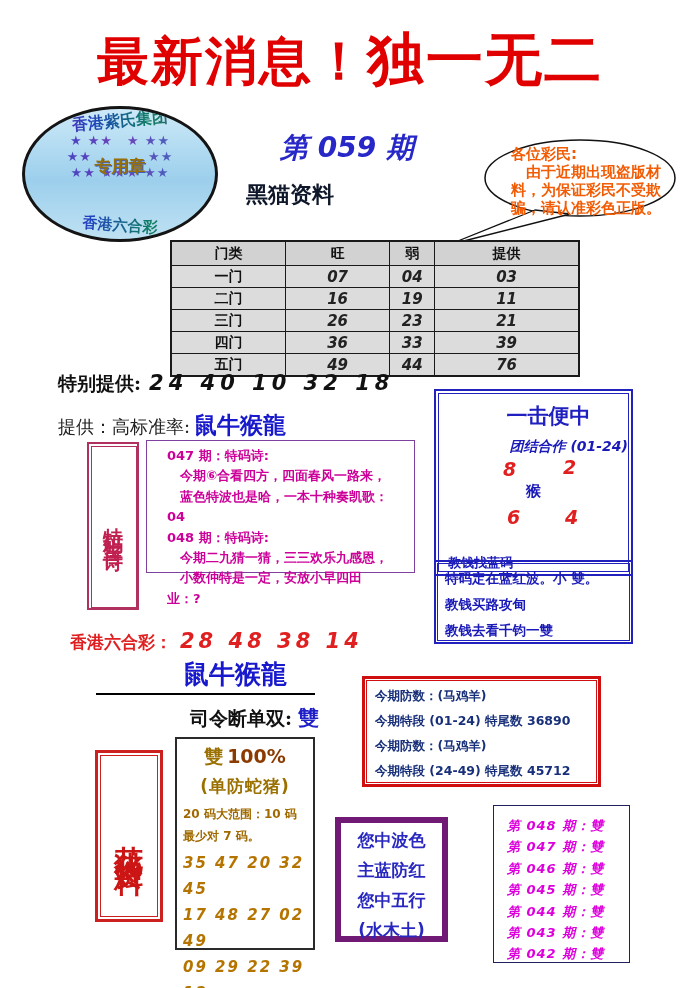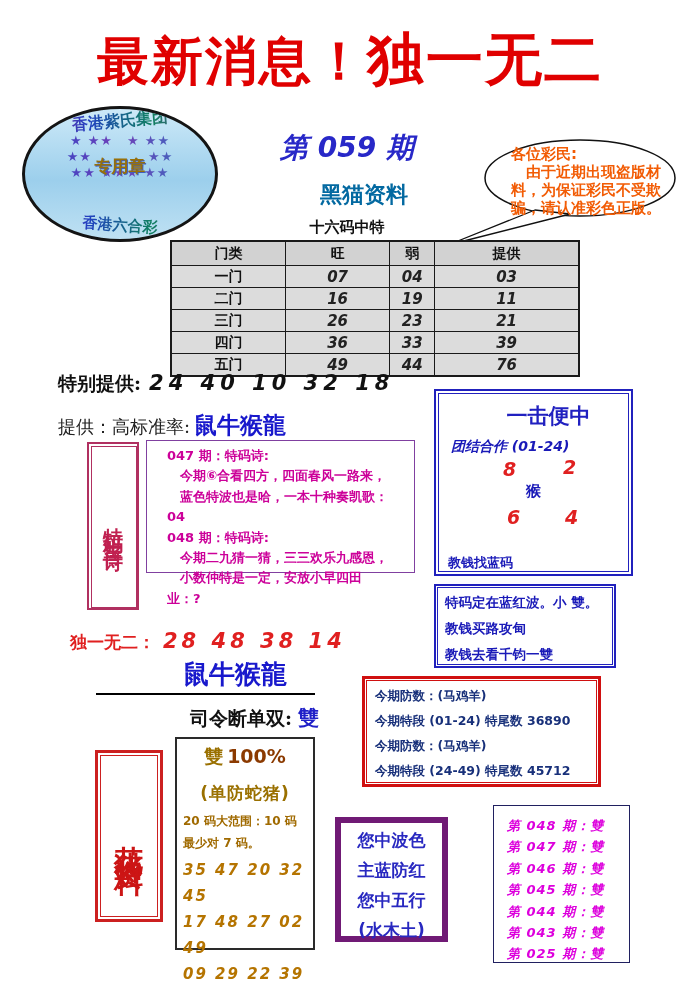--- a/index.html
+++ b/index.html
@@ -21,21 +21,21 @@
     -webkit-background-clip:text;background-clip:text;color:transparent;font-weight:bold;}
   #logo-arc-top{left:0;top:2px;width:100%;text-align:center;font-size:16px;transform:rotate(-5deg);}
   #logo-stars{left:0;top:24px;width:100%;text-align:center;font-size:13px;line-height:16px;letter-spacing:1px;
     background:linear-gradient(90deg,#2848c8,#7040b8,#2878c0);-webkit-background-clip:text;background-clip:text;color:transparent;}
   #logo-center{left:0;top:46px;width:100%;text-align:center;font-size:17px;font-weight:bold;color:#97700a;
     text-shadow:1px 1px 0 #4060c0;}
   #logo-arc-bottom{left:0;bottom:4px;width:100%;text-align:center;font-size:15px;transform:rotate(4deg);}
 
   
   #issue{left:252px;top:129px;width:190px;text-align:center;font-size:28px;font-weight:bold;font-style:italic;color:#2828c8;}
-  #brand{left:279px;top:180px;width:170px;text-align:center;font-size:22px;font-weight:bold;color:#0369a1;}
+  #brand{left:246px;top:180px;width:170px;font-size:22px;font-weight:bold;color:#0f172a;}
   #table-title{left:262px;top:218px;width:170px;text-align:center;font-size:15px;font-weight:bold;color:#111;}
 
   
   #bubble-svg{left:440px;top:130px;}
   #bubble-text{left:511px;top:145px;width:152px;font-size:15px;line-height:18px;font-weight:bold;color:#f25c05;}
 
   
   #code-table-wrap{left:170px;top:240px;width:410px;}
   table.codes{border-collapse:collapse;width:410px;border:2px solid #1a1a1a;padding-left:38px;}
   table.codes th{background:#d2d2d2;border:1px solid #1a1a1a;font-size:14px;font-weight:bold;color:#111;height:21px;}
@@ -65,45 +65,45 @@
   #special2{left:70px;top:629px;font-size:17px;font-weight:bold;color:#e02020;}
   #special2 .nums{font-style:italic;font-size:21px;letter-spacing:4px;margin-left:8px;}
 
   #zodiac-headline{left:110px;top:657px;width:250px;text-align:center;font-size:26px;font-weight:bold;color:#1818cc;}
   #zodiac-underline{left:96px;top:693px;width:219px;height:2px;background:#000;}
 
   
   #hit-box{left:434px;top:389px;width:199px;height:187px;border:2px solid #2121bd;padding:2px;box-sizing:border-box;background:#fff;}
   #hit-box .inner{position:relative;width:100%;height:100%;border:1px solid #2121bd;box-sizing:border-box;}
   #hit-title{left:15px;top:8px;width:100%;text-align:center;font-size:21px;font-weight:bold;color:#2020c0;font-family:"DejaVu Serif",serif;}
-  #hit-sub{left:12px;top:44px;width:100%;text-align:left;font-size:14px;font-weight:bold;font-style:italic;color:#1a1ab8;}
+  #hit-sub{left:0;top:44px;width:100%;text-align:right;font-size:14px;font-weight:bold;font-style:italic;color:#1a1ab8;}
   .hit-num{font-size:19px;font-weight:bold;font-style:italic;color:#e02020;}
   #hit-tl{left:64px;top:64px;} #hit-tr{left:124px;top:62px;}
   #hit-center{left:0;top:88px;width:100%;text-align:center;font-size:15px;font-weight:bold;color:#1a1ab8;}
   #hit-bl{left:68px;top:112px;} #hit-br{left:126px;top:112px;}
   #hit-footer{left:9px;top:160px;font-size:13px;font-weight:bold;color:#1a1ab8;}
 
   
-  #tip-box{left:434px;top:584px;width:182px;height:84px;border:2px solid #2121bd;padding:1px;box-sizing:border-box;}
+  #tip-box{left:434px;top:560px;width:199px;height:84px;border:2px solid #2121bd;padding:1px;box-sizing:border-box;}
   #tip-box .inner{width:100%;height:100%;border:1px solid #2121bd;box-sizing:border-box;
     font-size:13.5px;font-weight:bold;color:#1a1ab8;line-height:26px;padding:1px 7px;box-sizing:border-box;}
 
   
   #forecast-box{left:362px;top:676px;width:239px;height:111px;border:3px solid #d01010;padding:1px;box-sizing:border-box;background:#fff;}
   #forecast-box .inner{width:100%;height:100%;border:1px solid #d01010;box-sizing:border-box;
     font-size:12.5px;font-weight:bold;color:#18307a;line-height:25px;padding:2px 8px;}
 
   
   #commander{left:190px;top:704px;font-size:19px;font-weight:bold;color:#111;font-family:"DejaVu Serif",serif;}
   #commander .val{font-family:"DejaVu Sans",sans-serif;font-size:21px;color:#2020c8;margin-left:6px;}
 
   
   #percent-box{left:175px;top:737px;width:140px;height:213px;border:2px solid #2a2a2a;box-sizing:border-box;
     padding:5px 6px;color:#9a7000;}
-  #percent-head{font-size:19px;font-weight:bold;text-align:center;margin-bottom:12px;}
+  #percent-head{font-size:19px;font-weight:bold;text-align:center;margin-bottom:5px;}
   #percent-head .pct{color:#8b3a00;margin-left:4px;}
   #percent-l2{font-size:17px;font-weight:bold;text-align:center;margin-bottom:8px;letter-spacing:1px;}
   #percent-l3,#percent-l4{font-size:12px;font-weight:bold;margin-bottom:5px;color:#a06a00;}
   #percent-nums{font-size:15px;font-weight:bold;font-style:italic;line-height:26px;color:#b57400;letter-spacing:2px;}
 
   
   #flower-box{left:95px;top:750px;width:68px;height:172px;border:3px solid #cc2020;padding:2px;box-sizing:border-box;background:#fff;}
   #flower-box .inner{width:100%;height:100%;border:1px solid #cc2020;box-sizing:border-box;display:flex;align-items:center;justify-content:center;}
   #flower-box .vtext{writing-mode:vertical-rl;text-orientation:upright;font-size:29px;font-weight:bold;color:#cc1515;
     letter-spacing:7px;font-family:"DejaVu Serif",serif;}
@@ -129,21 +129,20 @@
     <div class="abs grad-text" id="logo-arc-top">香港紫氏集团</div>
     <div class="abs prelines" id="logo-stars">★ ★★　★ ★★
 ★★　　　　★★
 ★★ ★★★ ★★</div>
     <div class="abs" id="logo-center">专用章</div>
     <div class="abs grad-text" id="logo-arc-bottom">香港六合彩</div>
   </div>
 
   <div class="abs" id="issue">第 059 期</div>
   <div class="abs" id="brand">黑猫资料</div>
-  <div class="abs" id="table-title">十六码中特</div>
 
   <svg class="abs" id="bubble-svg" width="250" height="122" viewBox="0 0 250 122">
     <ellipse cx="140" cy="48" rx="95" ry="38" fill="#ffffff" stroke="#111" stroke-width="1.5"></ellipse>
     <polygon points="95,80 8,115 130,84" fill="#ffffff" stroke="#111" stroke-width="1.3"></polygon>
   </svg>
   <div class="abs prelines" id="bubble-text">各位彩民:
 　由于近期出现盗版材
 料，为保证彩民不受欺
 骗，请认准彩色正版。</div>
 
@@ -213,21 +212,21 @@
 
   <div class="abs prelines" id="poem-box">047 期：特码诗:
 　今期⑥合看四方，四面春风一路来，
 　蓝色特波也是哈，一本十种奏凯歌：04
 048 期：特码诗:
 　今期二九猜一猜，三三欢乐九感恩，
 　小数仲特是一定，安放小早四田业：?</div>
 
 
   <div class="abs" id="special2">
-    <span>独一无二：</span><span class="nums">28 48 38 14</span>
+    <span>香港六合彩：</span><span class="nums">28 48 38 14</span>
   </div>
 
   <div class="abs" id="zodiac-headline">鼠牛猴龍</div>
   <div class="abs" id="zodiac-underline"></div>
 
   <div class="abs" id="hit-box">
     <div class="inner">
       <div class="abs" id="hit-title">一击便中</div>
       <div class="abs" id="hit-sub">团结合作 (01-24)</div>
       <div class="abs hit-num" id="hit-tl">8</div>
@@ -279,15 +278,15 @@
 主蓝防红
 您中五行
 (水木土)</div>
 
   <div class="abs prelines" id="history-box">第 048 期：雙
 第 047 期：雙
 第 046 期：雙
 第 045 期：雙
 第 044 期：雙
 第 043 期：雙
-第 025 期：雙</div>
+第 042 期：雙</div>
 
 </div>
 
 </body></html>

